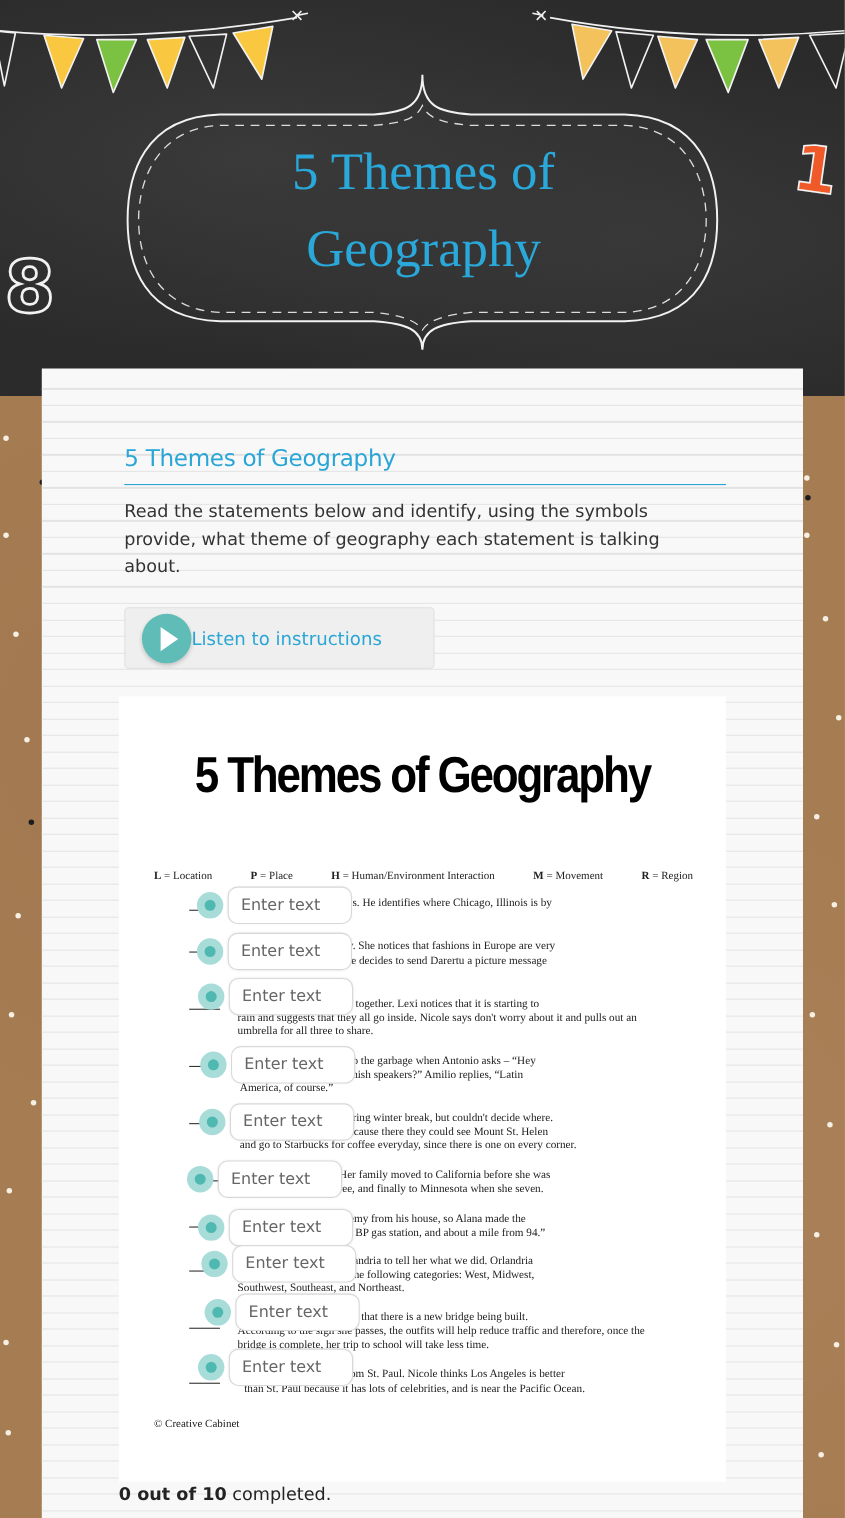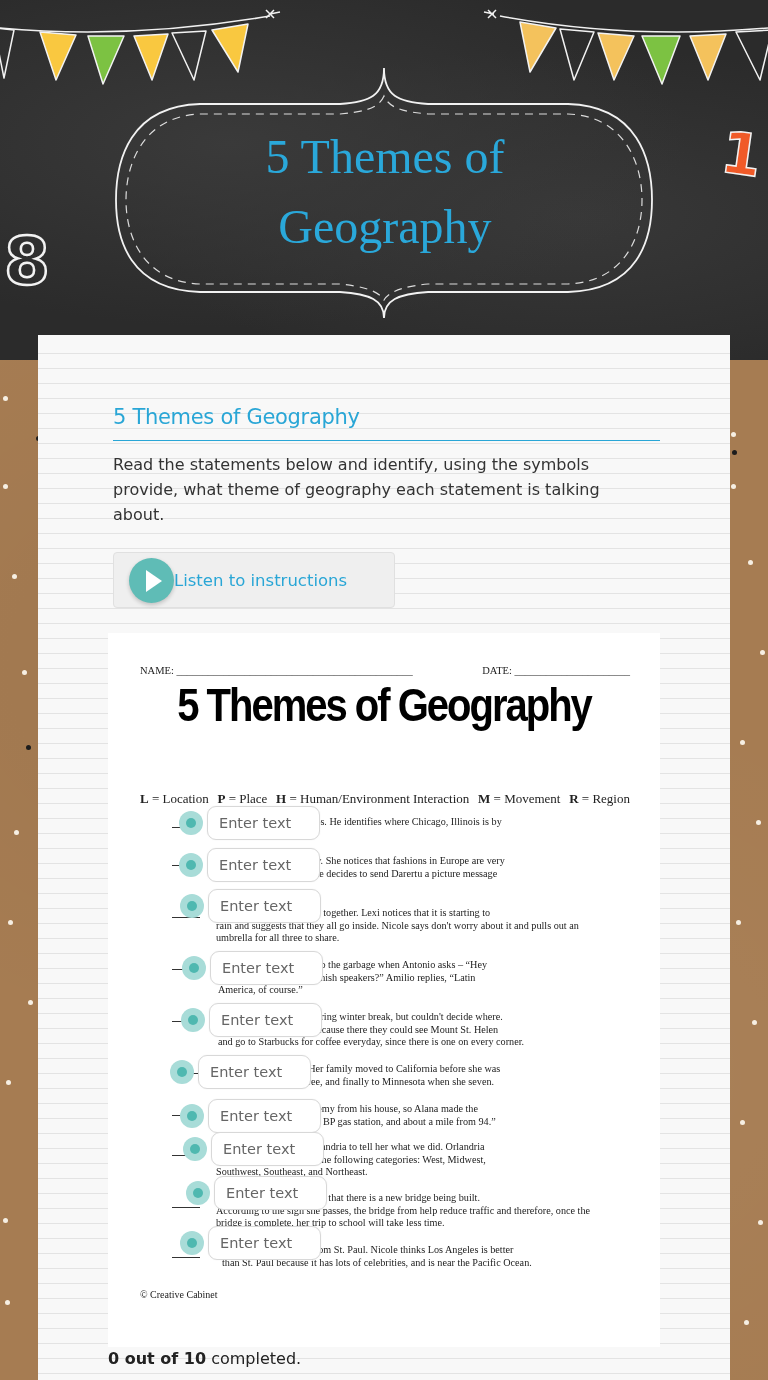--- a/index.html
+++ b/index.html
@@ -89,21 +89,21 @@
   .ws-title {
     position: absolute; left: 0; width: 552px; top: 50px; text-align: center;
     font-family: "Liberation Sans", "DejaVu Sans", sans-serif; font-weight: bold;
     font-size: 40px; letter-spacing: -2px; color: #000;
     transform: scaleY(1.15);
   }
   .ws-directions {
     position: absolute; left: 32px; top: 119px; width: 490px; font-size: 10.5px; line-height: 13px;
   }
   .ws-key {
-    position: absolute; left: 32px; top: 158px; width: 490px; font-size: 13px;
+    position: absolute; left: 32px; top: 158px; width: 490px; font-size: 10px;
     display: flex; justify-content: space-between;
   }
   .ws-item {
     position: absolute; left: 108px; width: 420px; font-size: 10.2px; line-height: 12.6px;
   }
   .ws-blank {
     position: absolute; left: 64px; width: 28px; border-bottom: 1px solid #333; height: 1px;
   }
   .ws-copyright {
     position: absolute; left: 32px; top: 656px; font-size: 10px;
@@ -203,24 +203,20 @@
   <div class="section-title">5 Themes of Geography</div>
   <div class="section-rule"></div>
   <div class="section-desc">Read the statements below and identify, using the symbols provide, what theme of geography each statement is talking about.</div>
 
   <div class="listen-btn">
     <span class="play-circle"></span>
     <span class="listen-label">Listen to instructions</span>
   </div>
 
   <div class="worksheet">
-    <div class="ws-namedate">
-      <span>NAME: _____________________________________________</span>
-      <span>DATE: ______________________</span>
-    </div>
     <div class="ws-title">5 Themes of Geography</div>
     <div class="ws-key">
       <span><b>L</b><span> = Location</span></span>
       <span><b>P</b><span> = Place</span></span>
       <span><b>H</b><span> = Human/Environment Interaction</span></span>
       <span><b>M</b><span> = Movement</span></span>
       <span><b>R</b><span> = Region</span></span>
     </div>
 
     <div class="ws-blank" style="top:194px"></div>
@@ -266,21 +262,21 @@
     </div>
     <div class="ws-blank" style="top:522px"></div>
     <div class="ws-item" style="top:508px">
       <div>n Thursday and asked Orlandria to tell her what we did.  Orlandria</div>
         <div>ed the United States into the following categories: West, Midwest,</div>
         <div>Southwest, Southeast, and Northeast.</div>
     </div>
     <div class="ws-blank" style="top:574px"></div>
     <div class="ws-item" style="top:559px">
       <div>school one day and notices that there is a new bridge being built.</div>
-        <div>According to the sign she passes, the bridge from help reduce traffic and therefore, once the</div>
+        <div>According to the sign she passes, the outfits will help reduce traffic and therefore, once the</div>
         <div>bridge is complete, her trip to school will take less time.</div>
     </div>
     <div class="ws-blank" style="top:624px"></div>
     <div class="ws-item" style="top:611px;left:114px">
       <div>ngeles and Colleen is from St. Paul.  Nicole thinks Los Angeles is better</div>
         <div>than St. Paul because it has lots of celebrities, and is near the Pacific Ocean.</div>
         <div></div>
     </div>
 
     <div class="ws-copyright">© Creative Cabinet</div>

